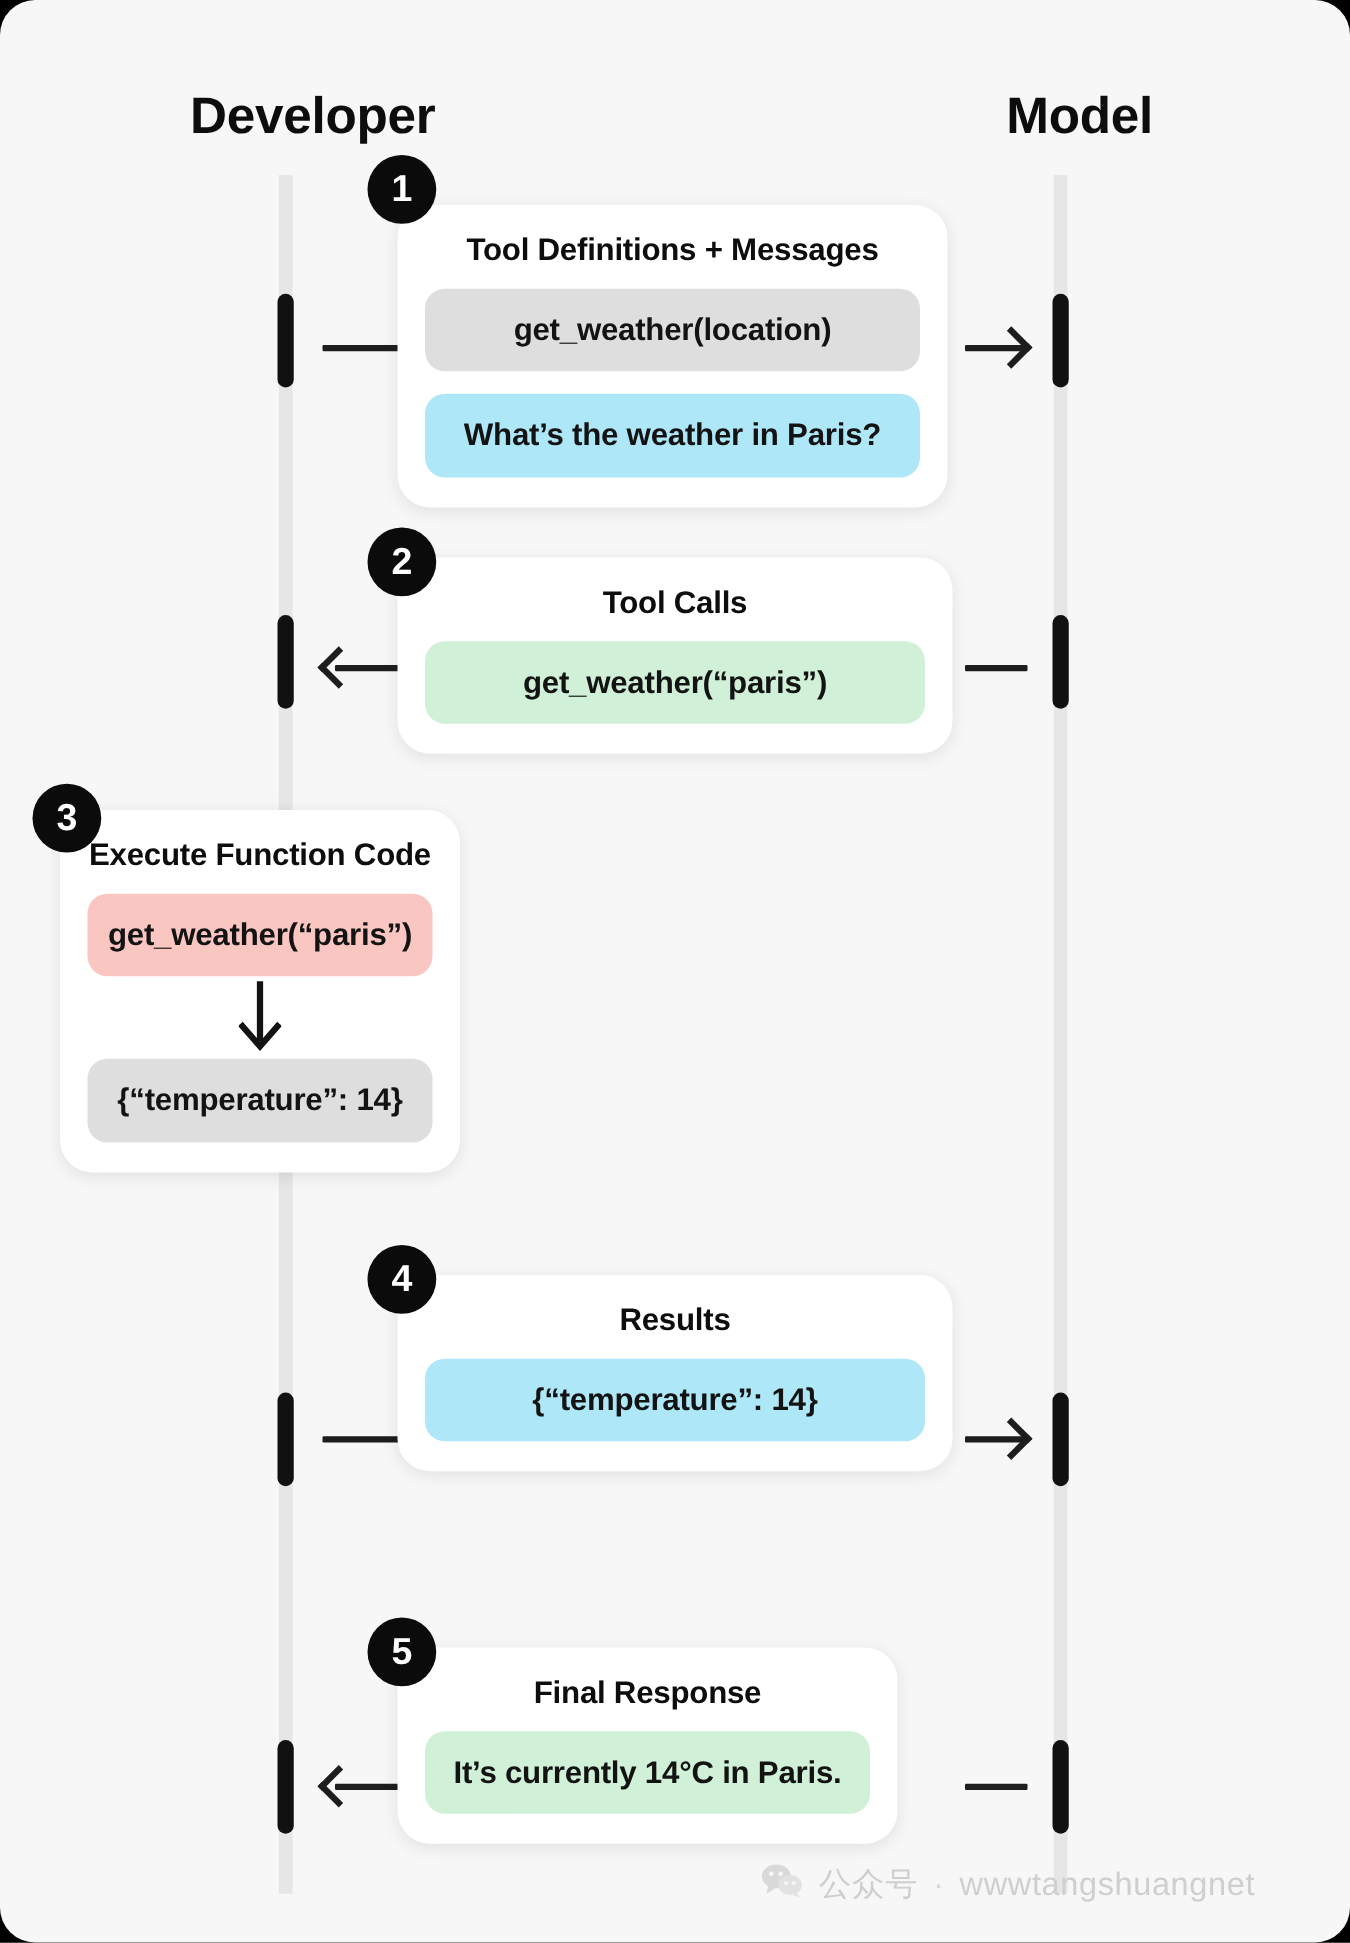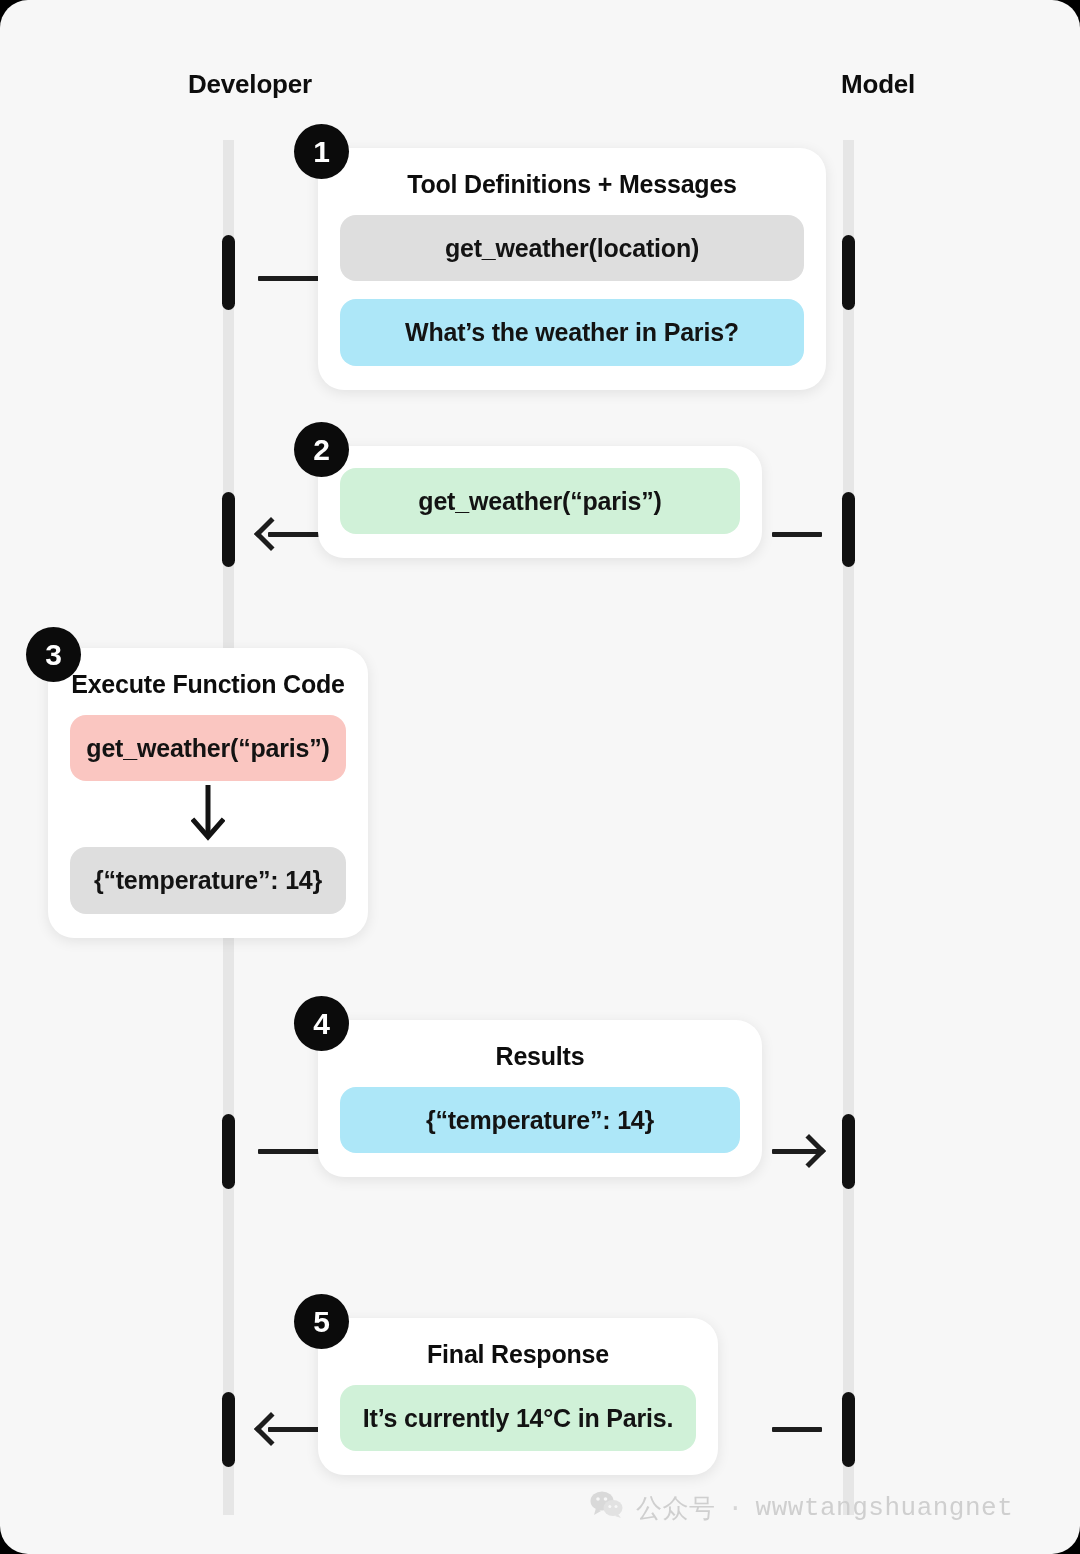--- a/index.html
+++ b/index.html
@@ -18,26 +18,25 @@
     width: 1080px;
     height: 1554px;
     background: #f7f7f7;
     border-radius: 28px;
     overflow: hidden;
   }
 
   
   .col-header {
     position: absolute;
-    font-size: 26px;
+    font-size: 41px;
     font-weight: 700;
     color: #0d0d0d;
     letter-spacing: -0.2px;
     white-space: nowrap;
-    margin-left: 36px;
   }
   #hdr-developer { left: 152px; top: 69px; }
   #hdr-model     { left: 805px; top: 69px; }
 
   
   .lifeline {
     position: absolute;
     width: 11px;
     background: #e6e6e6;
     top: 140px;
@@ -127,30 +126,29 @@
     width: 100%;
     height: 66px;
     display: flex;
     align-items: center;
     justify-content: center;
   }
 
   
   #watermark {
     position: absolute;
-    left: 590px;
+    left: 609px;
     top: 1490px;
     display: flex;
     align-items: center;
     gap: 12px;
     color: #cfcfcf;
     font-size: 26px;
     letter-spacing: 0.5px;
     white-space: nowrap;
-    font-family: Liberation Mono, monospace;
   }
   #watermark .wm-sep { color: #d6d6d6; }
 </style>
 </head>
 <body>
 
 <div id="frame">
 
   <div class="col-header" id="hdr-developer">Developer</div>
   <div class="col-header" id="hdr-model">Model</div>
@@ -179,28 +177,29 @@
   <div class="arrowhead left" style="left:259px; top:522px;"></div>
 
   <div class="connector" style="left:258px; top:1149px; width:68px;"></div>
   <div class="connector" style="left:772px; top:1149px; width:50px;"></div>
   <div class="arrowhead right" style="left:797px; top:1139px;"></div>
 
   <div class="connector" style="left:772px; top:1427px; width:50px;"></div>
   <div class="connector" style="left:268px; top:1427px; width:58px;"></div>
   <div class="arrowhead left" style="left:259px; top:1417px;"></div>
 
-  <div class="card" style="left:318px; top:148px; width:508px;">
+  <div class="card" style="left:318px; top:164px; width:440px;">
     <div class="card-title">Tool Definitions + Messages</div>
     <div class="chip chip-gray">get_weather(location)</div>
     <div class="chip chip-blue">What’s the weather in Paris?</div>
   </div>
   <div class="badge" style="left:294px; top:124px;">1</div>
 
   <div class="card" style="left:318px; top:446px; width:444px;">
+    <div class="card-title">Tool Calls</div>
     <div class="chip chip-green">get_weather(“paris”)</div>
   </div>
   <div class="badge" style="left:294px; top:422px;">2</div>
 
   <div class="card" style="left:48px; top:648px; width:320px;">
     <div class="card-title">Execute Function Code</div>
     <div class="chip chip-pink">get_weather(“paris”)</div>
     <div class="down-arrow">
       <svg width="34" height="62" viewBox="0 0 34 62" aria-hidden="true">
         <line x1="17" y1="2" x2="17" y2="50" stroke="#131313" stroke-width="5"></line>

